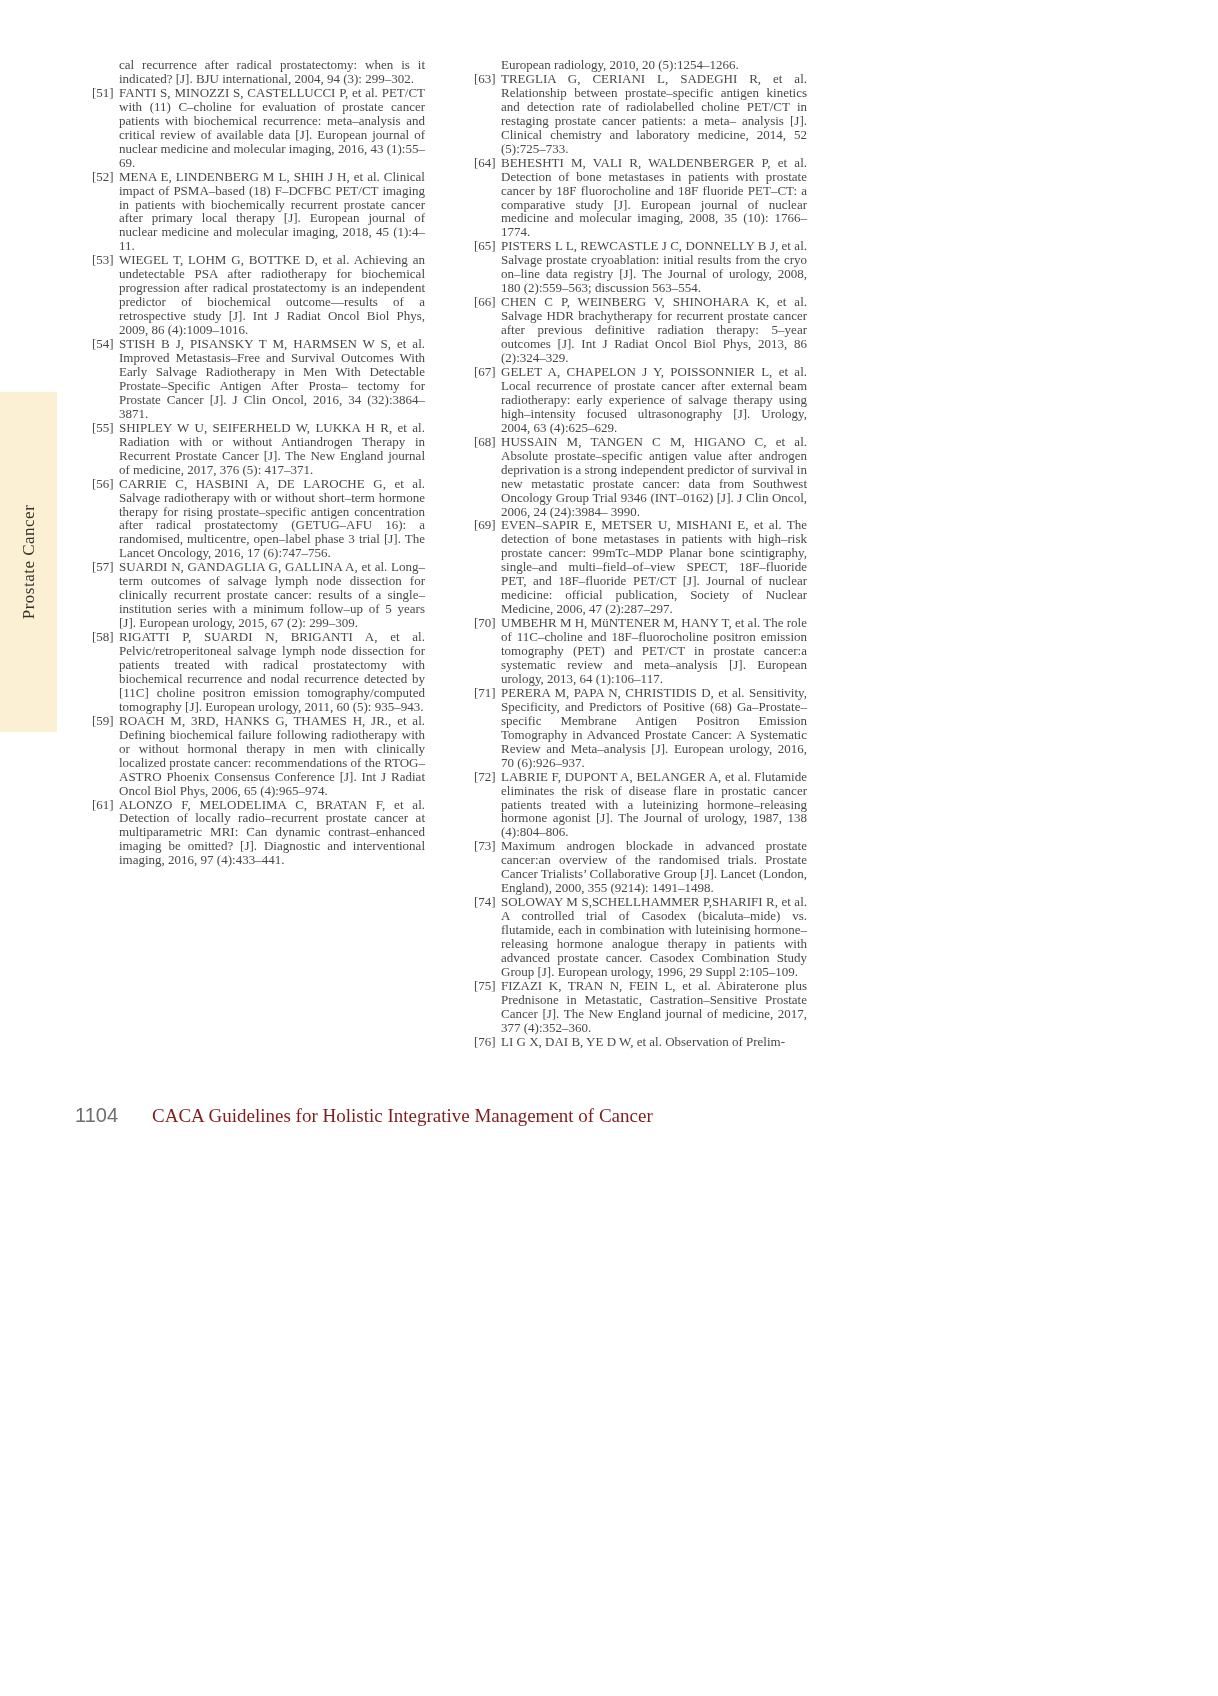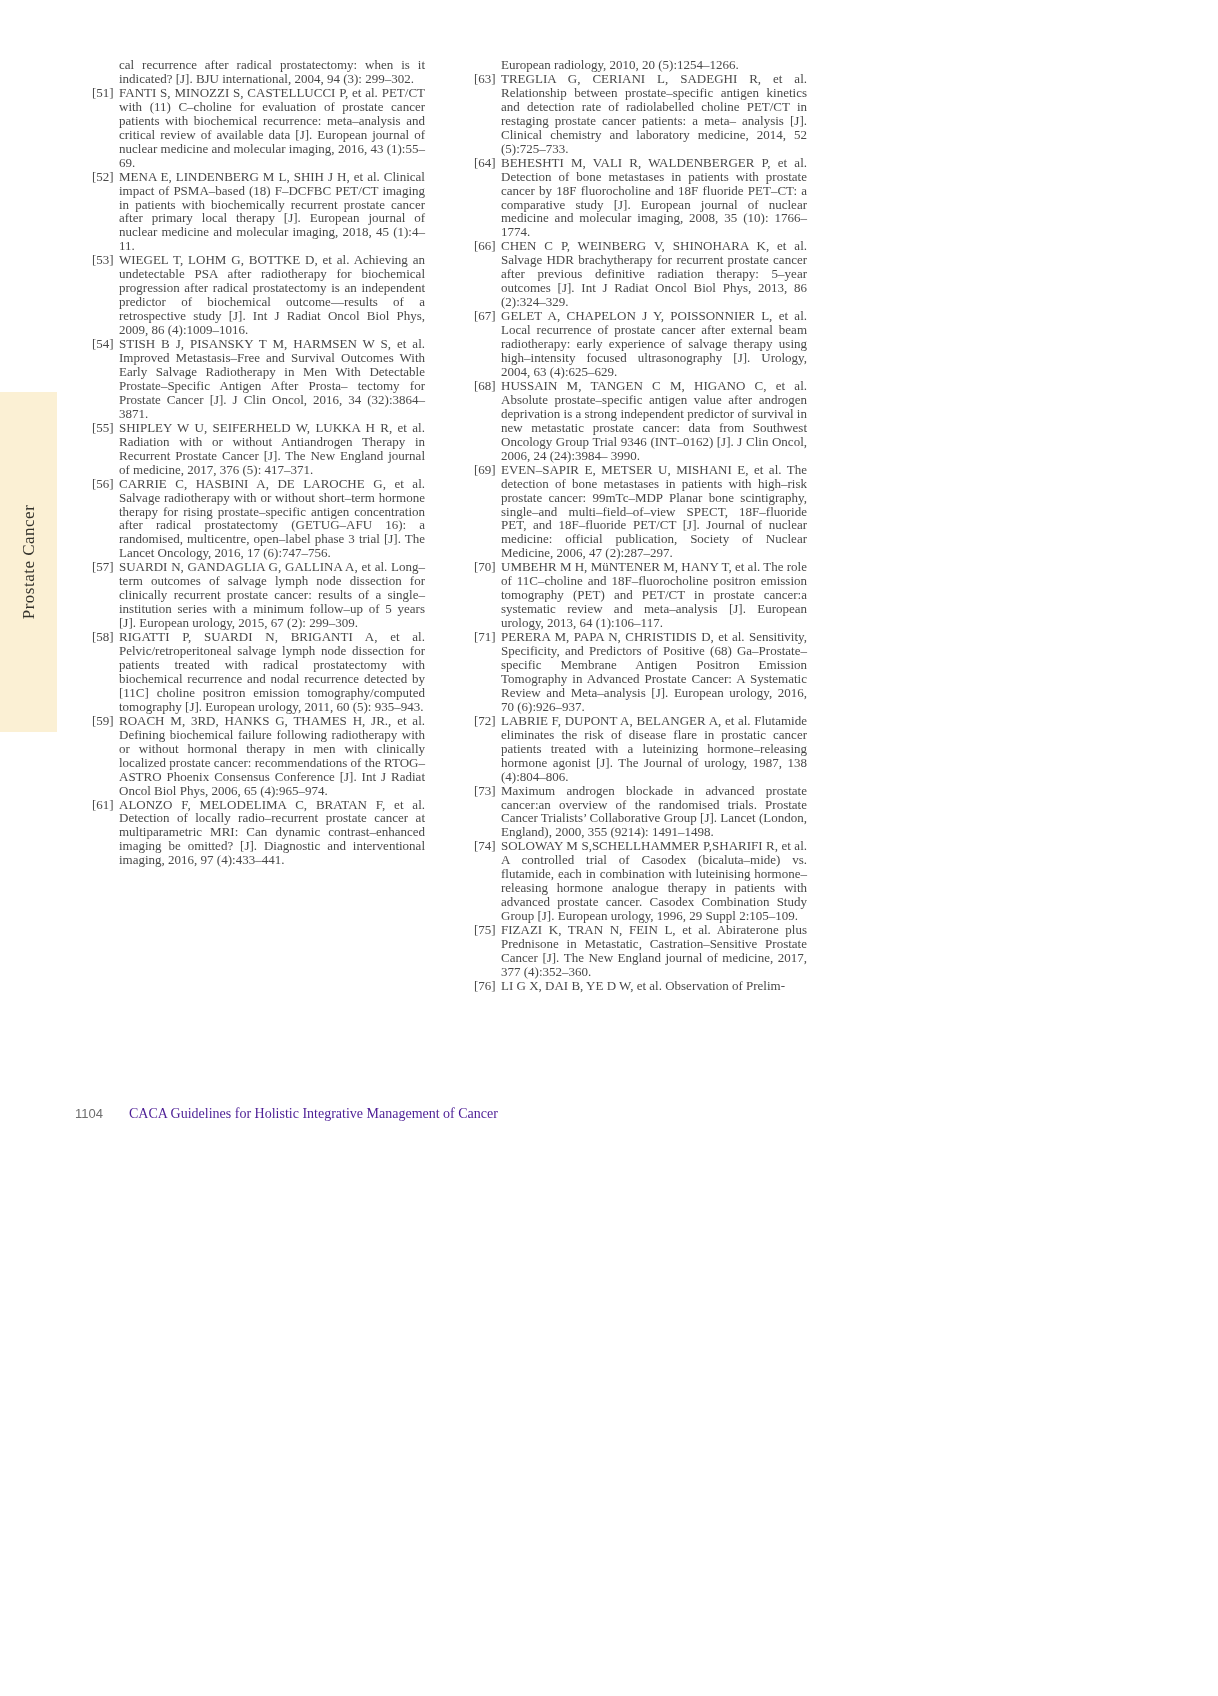--- a/index.html
+++ b/index.html
@@ -47,30 +47,30 @@
     margin-left:-27px;
   }
   
   .footer{
     position:absolute;
     top:1104px; left:75px;
     white-space:nowrap;
   }
   .footer .page-num{
     font-family:"Liberation Sans", sans-serif;
-    font-size:13px;
+    font-size:20px;
     color:#6e6e6e;
     display:inline-block;
     vertical-align:baseline;
   }
   .footer .running-title{
     font-family:"Liberation Serif", serif;
-    font-size:14px;
-    color:#4c1d95;
-    margin-left:26px;
+    font-size:19px;
+    color:#7f1d1d;
+    margin-left:34px;
   }
 </style>
 </head>
 <body>
 
 <div id="page">
 
   <div class="side-tab" style="background: rgb(251, 240, 212);">
     <span class="tab-label">Prostate Cancer</span>
   </div>
@@ -86,20 +86,21 @@
       <div class="ref"><span class="ref-id">[57]</span><span>SUARDI N, GANDAGLIA G, GALLINA A, et al. Long–term outcomes of salvage lymph node dissection for clinically recurrent prostate cancer: results of a single–institution series with a minimum follow–up of 5 years [J]. European urology, 2015, 67 (2): 299–309.</span></div>
       <div class="ref"><span class="ref-id">[58]</span><span>RIGATTI P, SUARDI N, BRIGANTI A, et al. Pelvic/retroperitoneal salvage lymph node dissection for patients treated with radical prostatectomy with biochemical recurrence and nodal recurrence detected by [11C] choline positron emission tomography/computed tomography [J]. European urology, 2011, 60 (5): 935–943.</span></div>
       <div class="ref"><span class="ref-id">[59]</span><span>ROACH M, 3RD, HANKS G, THAMES H, JR., et al. Defining biochemical failure following radiotherapy with or without hormonal therapy in men with clinically localized prostate cancer: recommendations of the RTOG–ASTRO Phoenix Consensus Conference [J]. Int J Radiat Oncol Biol Phys, 2006, 65 (4):965–974.</span></div>
       <div class="ref"><span class="ref-id">[61]</span><span>ALONZO F, MELODELIMA C, BRATAN F, et al. Detection of locally radio–recurrent prostate cancer at multiparametric MRI: Can dynamic contrast–enhanced imaging be omitted? [J]. Diagnostic and interventional imaging, 2016, 97 (4):433–441.</span></div>
     </div>
 
   <div id="col-right" class="refcol">
       <div class="ref"><span class="ref-id"></span><span>European radiology, 2010, 20 (5):1254–1266.</span></div>
       <div class="ref"><span class="ref-id">[63]</span><span>TREGLIA G, CERIANI L, SADEGHI R, et al. Relationship between prostate–specific antigen kinetics and detection rate of radiolabelled choline PET/CT in restaging prostate cancer patients: a meta– analysis [J]. Clinical chemistry and laboratory medicine, 2014, 52 (5):725–733.</span></div>
       <div class="ref"><span class="ref-id">[64]</span><span>BEHESHTI M, VALI R, WALDENBERGER P, et al. Detection of bone metastases in patients with prostate cancer by 18F fluorocholine and 18F fluoride PET–CT: a comparative study [J]. European journal of nuclear medicine and molecular imaging, 2008, 35 (10): 1766–1774.</span></div>
+      <div class="ref"><span class="ref-id">[65]</span><span>PISTERS L L, REWCASTLE J C, DONNELLY B J, et al. Salvage prostate cryoablation: initial results from the cryo on–line data registry [J]. The Journal of urology, 2008, 180 (2):559–563; discussion 563–554.</span></div>
       <div class="ref"><span class="ref-id">[66]</span><span>CHEN C P, WEINBERG V, SHINOHARA K, et al. Salvage HDR brachytherapy for recurrent prostate cancer after previous definitive radiation therapy: 5–year outcomes [J]. Int J Radiat Oncol Biol Phys, 2013, 86 (2):324–329.</span></div>
       <div class="ref"><span class="ref-id">[67]</span><span>GELET A, CHAPELON J Y, POISSONNIER L, et al. Local recurrence of prostate cancer after external beam radiotherapy: early experience of salvage therapy using high–intensity focused ultrasonography [J]. Urology, 2004, 63 (4):625–629.</span></div>
       <div class="ref"><span class="ref-id">[68]</span><span>HUSSAIN M, TANGEN C M, HIGANO C, et al. Absolute prostate–specific antigen value after androgen deprivation is a strong independent predictor of survival in new metastatic prostate cancer: data from Southwest Oncology Group Trial 9346 (INT–0162) [J]. J Clin Oncol, 2006, 24 (24):3984– 3990.</span></div>
       <div class="ref"><span class="ref-id">[69]</span><span>EVEN–SAPIR E, METSER U, MISHANI E, et al. The detection of bone metastases in patients with high–risk prostate cancer: 99mTc–MDP Planar bone scintigraphy, single–and multi–field–of–view SPECT, 18F–fluoride PET, and 18F–fluoride PET/CT [J]. Journal of nuclear medicine: official publication, Society of Nuclear Medicine, 2006, 47 (2):287–297.</span></div>
       <div class="ref"><span class="ref-id">[70]</span><span>UMBEHR M H, MüNTENER M, HANY T, et al. The role of 11C–choline and 18F–fluorocholine positron emission tomography (PET) and PET/CT in prostate cancer:a systematic review and meta–analysis [J]. European urology, 2013, 64 (1):106–117.</span></div>
       <div class="ref"><span class="ref-id">[71]</span><span>PERERA M, PAPA N, CHRISTIDIS D, et al. Sensitivity, Specificity, and Predictors of Positive (68) Ga–Prostate–specific Membrane Antigen Positron Emission Tomography in Advanced Prostate Cancer: A Systematic Review and Meta–analysis [J]. European urology, 2016, 70 (6):926–937.</span></div>
       <div class="ref"><span class="ref-id">[72]</span><span>LABRIE F, DUPONT A, BELANGER A, et al. Flutamide eliminates the risk of disease flare in prostatic cancer patients treated with a luteinizing hormone–releasing hormone agonist [J]. The Journal of urology, 1987, 138 (4):804–806.</span></div>
       <div class="ref"><span class="ref-id">[73]</span><span>Maximum androgen blockade in advanced prostate cancer:an overview of the randomised trials. Prostate Cancer Trialists’ Collaborative Group [J]. Lancet (London, England), 2000, 355 (9214): 1491–1498.</span></div>
       <div class="ref"><span class="ref-id">[74]</span><span>SOLOWAY M S,SCHELLHAMMER P,SHARIFI R, et al. A controlled trial of Casodex (bicaluta–mide) vs. flutamide, each in combination with luteinising hormone–releasing hormone analogue therapy in patients with advanced prostate cancer. Casodex Combination Study Group [J]. European urology, 1996, 29 Suppl 2:105–109.</span></div>
       <div class="ref"><span class="ref-id">[75]</span><span>FIZAZI K, TRAN N, FEIN L, et al. Abiraterone plus Prednisone in Metastatic, Castration–Sensitive Prostate Cancer [J]. The New England journal of medicine, 2017, 377 (4):352–360.</span></div>

